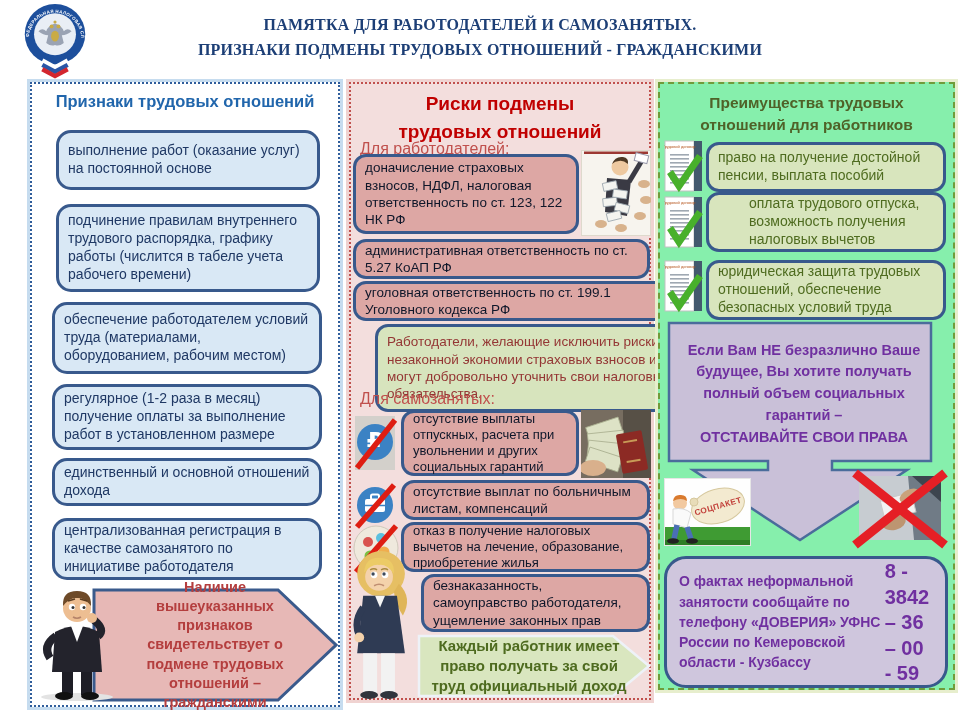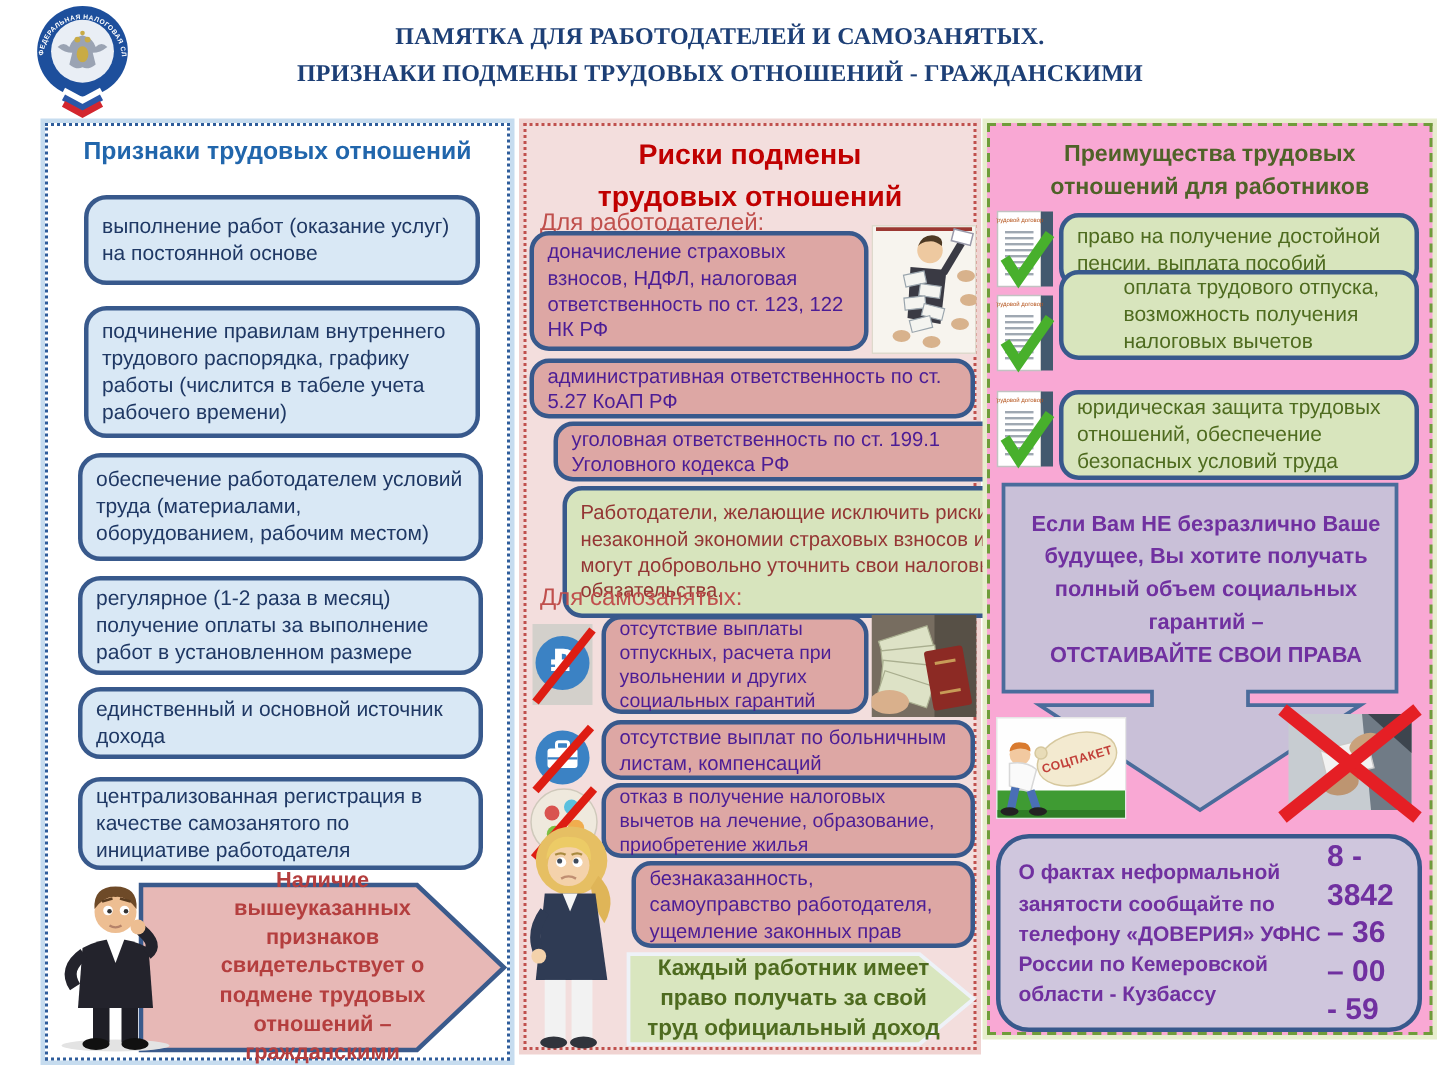--- a/index.html
+++ b/index.html
@@ -9,28 +9,28 @@
   
   .hdr-title{left:0;right:0;top:12px;text-align:center;color:#1d3f76;
              font-family:"Liberation Serif","DejaVu Serif",serif;font-weight:bold;
              font-size:16px;line-height:25px;letter-spacing:.2px;}
   
   .panel{position:absolute;box-sizing:border-box;}
   .panel-left{left:30px;top:82px;width:310px;height:625px;background:#fff;
               border:2px dotted #2f5d9b;box-shadow:0 0 0 3px #c6dcef;}
   .panel-mid{left:349px;top:82px;width:302px;height:618px;background:#f3dedd;
              border:2px dotted #c0504d;box-shadow:0 0 0 3px #f0d3d1;}
-  .panel-right{left:658px;top:82px;width:297px;height:608px;background:#f9a8d4;
+  .panel-right{left:658px;top:82px;width:297px;height:608px;background:#86efac;
                border:2px dashed #6f9c3a;box-shadow:0 0 0 3px #e7eecd;}
   .ptitle{left:0;right:0;text-align:center;font-weight:bold;}
   .box{position:absolute;box-sizing:border-box;border:3px solid #38598c;border-radius:15px;
        display:flex;align-items:center;justify-content:center;text-align:left;
        padding:2px 9px;line-height:1.28;}
   .bluebox{background:#d9e8f5;color:#1f3864;font-size:14px;}
-  .pinkbox{background:#dda7a4;color:#4c1d95;font-size:13.5px;border-radius:13px;}
+  .pinkbox{background:#dda7a4;color:#0f172a;font-size:13.5px;border-radius:13px;}
   .notebox{background:#d7e4bd;color:#943634;font-size:13.5px;border-radius:13px;}
   .greenbox{background:#d8e5bd;color:#4e6b1f;font-size:14px;border-radius:13px;}
   .lavbox{background:#cfc6dd;color:#7030a0;font-weight:bold;border-radius:22px;
           padding:6px 12px;}
   .mid-label{color:#c0504d;font-size:16px;position:absolute;left:9px;}
   .arrowtext{position:absolute;display:flex;align-items:center;justify-content:center;
              text-align:center;font-weight:bold;}
   svg{display:block;}
 </style>
 </head>
@@ -63,21 +63,21 @@
     <div>ПРИЗНАКИ ПОДМЕНЫ ТРУДОВЫХ ОТНОШЕНИЙ - ГРАЖДАНСКИМИ</div>
   </div>
 
   <div class="panel panel-left">
     <div class="abs ptitle" style="top:8px;color:#2166ac;font-size:16.5px;">Признаки трудовых отношений</div>
 
     <div class="box bluebox" style="left:24px;top:46px;width:264px;height:60px;">выполнение работ (оказание услуг) на постоянной основе</div>
     <div class="box bluebox" style="left:24px;top:120px;width:264px;height:88px;">подчинение правилам внутреннего трудового распорядка, графику работы (числится в табеле учета рабочего времени)</div>
     <div class="box bluebox" style="left:20px;top:218px;width:270px;height:72px;">обеспечение работодателем условий труда (материалами, оборудованием, рабочим местом)</div>
     <div class="box bluebox" style="left:20px;top:300px;width:270px;height:66px;">регулярное (1-2 раза в месяц) получение оплаты за выполнение работ в установленном размере</div>
-    <div class="box bluebox" style="left:20px;top:374px;width:270px;height:48px;">единственный и основной источник дохода</div>
+    <div class="box bluebox" style="left:20px;top:374px;width:270px;height:48px;">единственный и основной отношений дохода</div>
     <div class="box bluebox" style="left:20px;top:434px;width:270px;height:62px;">централизованная регистрация в качестве самозанятого по инициативе работодателя</div>
 
     <div class="abs" style="left:60px;top:504px;width:246px;height:114px;">
       <svg viewBox="0 0 246 114" width="246" height="114">
         <polygon points="2,2 186,2 244,57 186,112 2,112" fill="#e7b8b6" stroke="#3a5a8c" stroke-width="3"></polygon>
       </svg>
     </div>
     <div class="arrowtext" style="left:92px;top:508px;width:182px;height:106px;font-size:14.5px;color:#b43e3e;line-height:1.32;">Наличие вышеуказанных признаков свидетельствует о подмене трудовых отношений – гражданскими</div>
 
     <div class="abs" style="left:0px;top:500px;width:90px;height:118px;">
@@ -130,21 +130,21 @@
           <rect x="22" y="32" width="14" height="8" transform="rotate(-12 29 36)"></rect>
           <rect x="32" y="40" width="14" height="8" transform="rotate(8 39 44)"></rect>
           <rect x="22" y="48" width="14" height="8" transform="rotate(-6 29 52)"></rect>
           <rect x="34" y="54" width="14" height="8" transform="rotate(14 41 58)"></rect>
           <rect x="26" y="62" width="14" height="8" transform="rotate(-14 33 66)"></rect>
         </g>
       </svg>
     </div>
 
     <div class="box pinkbox" style="left:2px;top:155px;width:297px;height:40px;">административная ответственность по ст. 5.27 КоАП РФ</div>
-    <div class="box pinkbox" style="left:18px;top:197px;width:317px;height:40px;">уголовная ответственность по ст. 199.1 Уголовного кодекса РФ</div>
+    <div class="box pinkbox" style="left:2px;top:197px;width:317px;height:40px;">уголовная ответственность по ст. 199.1 Уголовного кодекса РФ</div>
 
     <div class="box notebox" style="left:24px;top:240px;width:348px;height:88px;">Работодатели, желающие исключить риски незаконной экономии страховых взносов и НДФЛ, могут добровольно уточнить свои налоговые обязательства.</div>
 
     <div class="mid-label" style="top:306px;">Для самозанятых:</div>
 
     <div class="abs" style="left:2px;top:328px;width:46px;height:62px;">
       <svg viewBox="0 0 46 62" width="46" height="62">
         <rect x="2" y="4" width="40" height="54" fill="#d3d0cb"></rect>
         <circle cx="22" cy="30" r="18" fill="#3b82c4"></circle>
         <text x="22" y="38" font-size="24" font-weight="bold" fill="#ffffff" text-anchor="middle" font-family="DejaVu Sans,sans-serif">₽</text>
@@ -278,21 +278,21 @@
         <rect x="6" y="30" width="19" height="1.6"></rect>
             <rect x="6" y="34" width="19" height="1.6"></rect>
         <rect x="6" y="38" width="19" height="1.6"></rect>
             <rect x="6" y="42" width="19" height="1.6"></rect>
           </g>
         <path d="M6,32 L15,46 L36,16" stroke="#48b02c" stroke-width="7" fill="none"></path>
       </svg>
     </div>
 
     <div class="box greenbox" style="left:46px;top:58px;width:240px;height:50px;">право на получение достойной пенсии, выплата пособий</div>
-    <div class="box greenbox" style="left:46px;top:96px;width:240px;height:60px;padding-left:40px;">оплата трудового отпуска, возможность получения налоговых вычетов</div>
+    <div class="box greenbox" style="left:46px;top:108px;width:240px;height:60px;padding-left:40px;">оплата трудового отпуска, возможность получения налоговых вычетов</div>
     <div class="box greenbox" style="left:46px;top:176px;width:240px;height:60px;">юридическая защита трудовых отношений, обеспечение безопасных условий труда</div>
 
     <div class="abs" style="left:0px;top:236px;width:290px;height:230px;">
       <svg viewBox="0 0 290 230" width="290" height="230">
         <polygon points="9,3 271,3 271,141 172,141 172,150 247,150 140,220 33,150 108,150 108,141 9,141" fill="#c9c0d8" stroke="#4a6c9b" stroke-width="2.5"></polygon>
       </svg>
     </div>
     <div class="arrowtext" style="left:16px;top:248px;width:256px;height:124px;flex-direction:column;color:#7030a0;font-size:14.5px;line-height:1.5;">
       <span>Если Вам НЕ безразлично Ваше будущее, Вы хотите получать полный объем социальных гарантий –</span>
       <span>ОТСТАИВАЙТЕ СВОИ ПРАВА</span>

